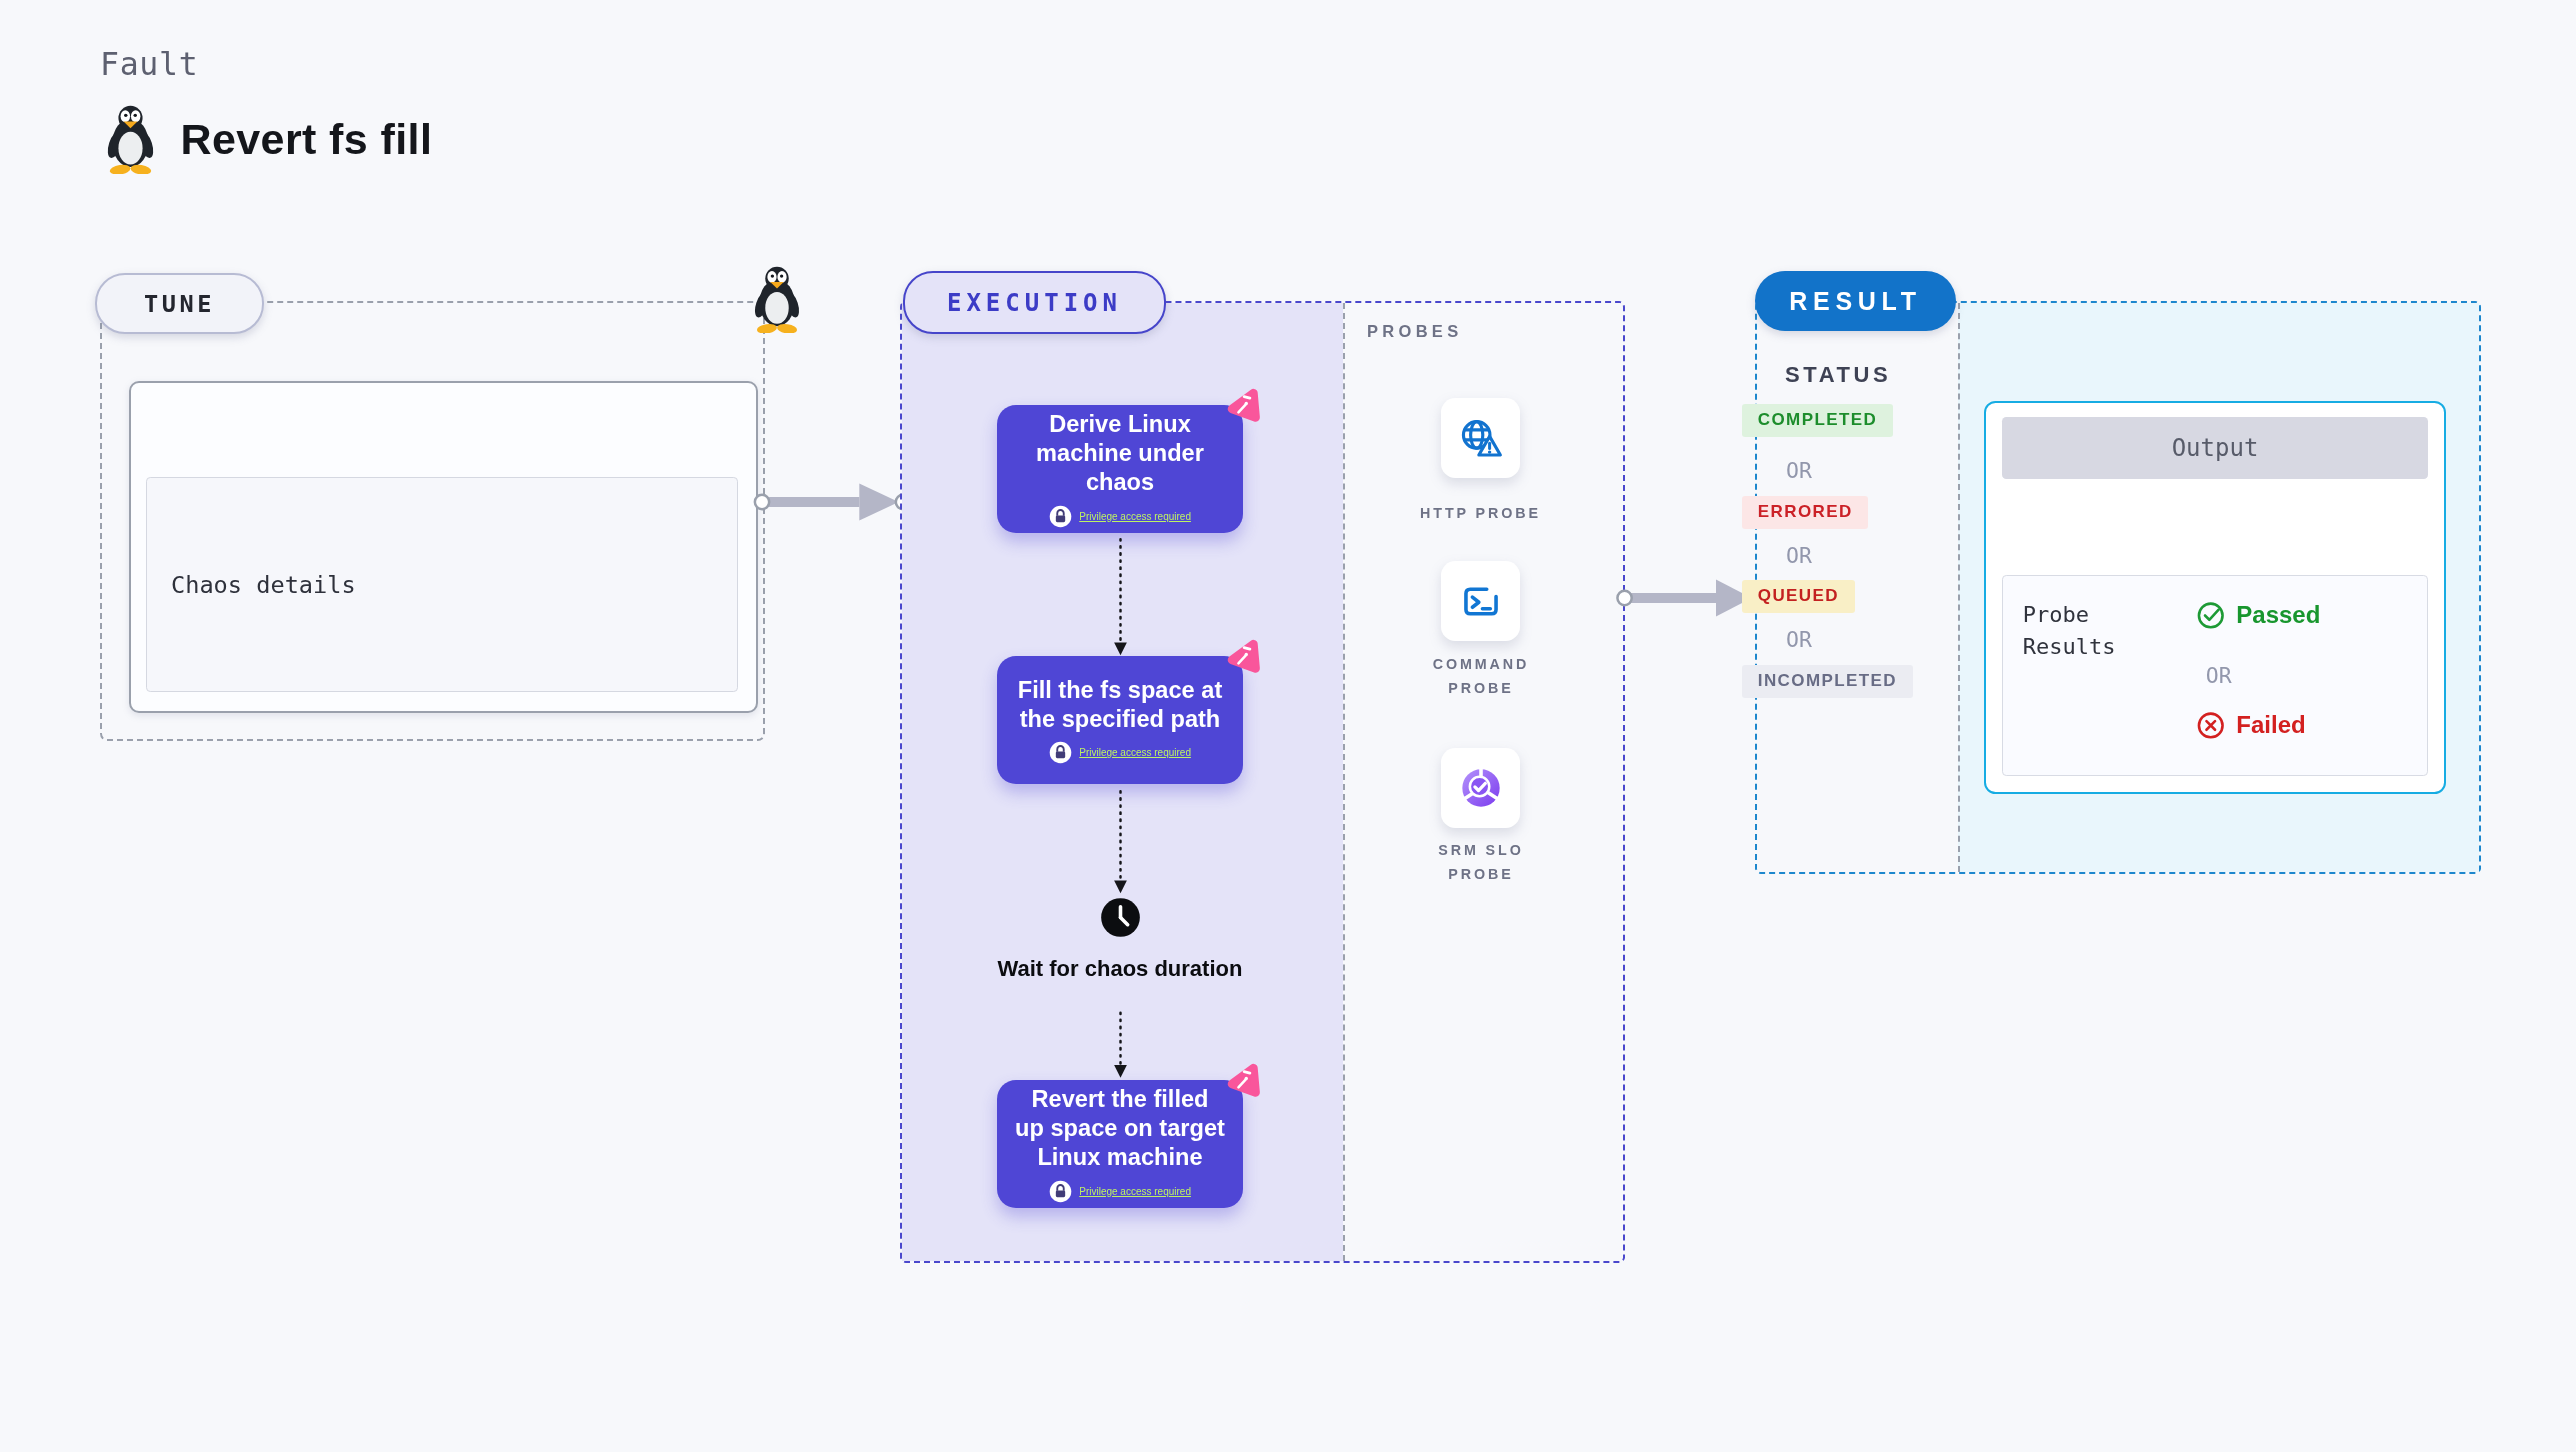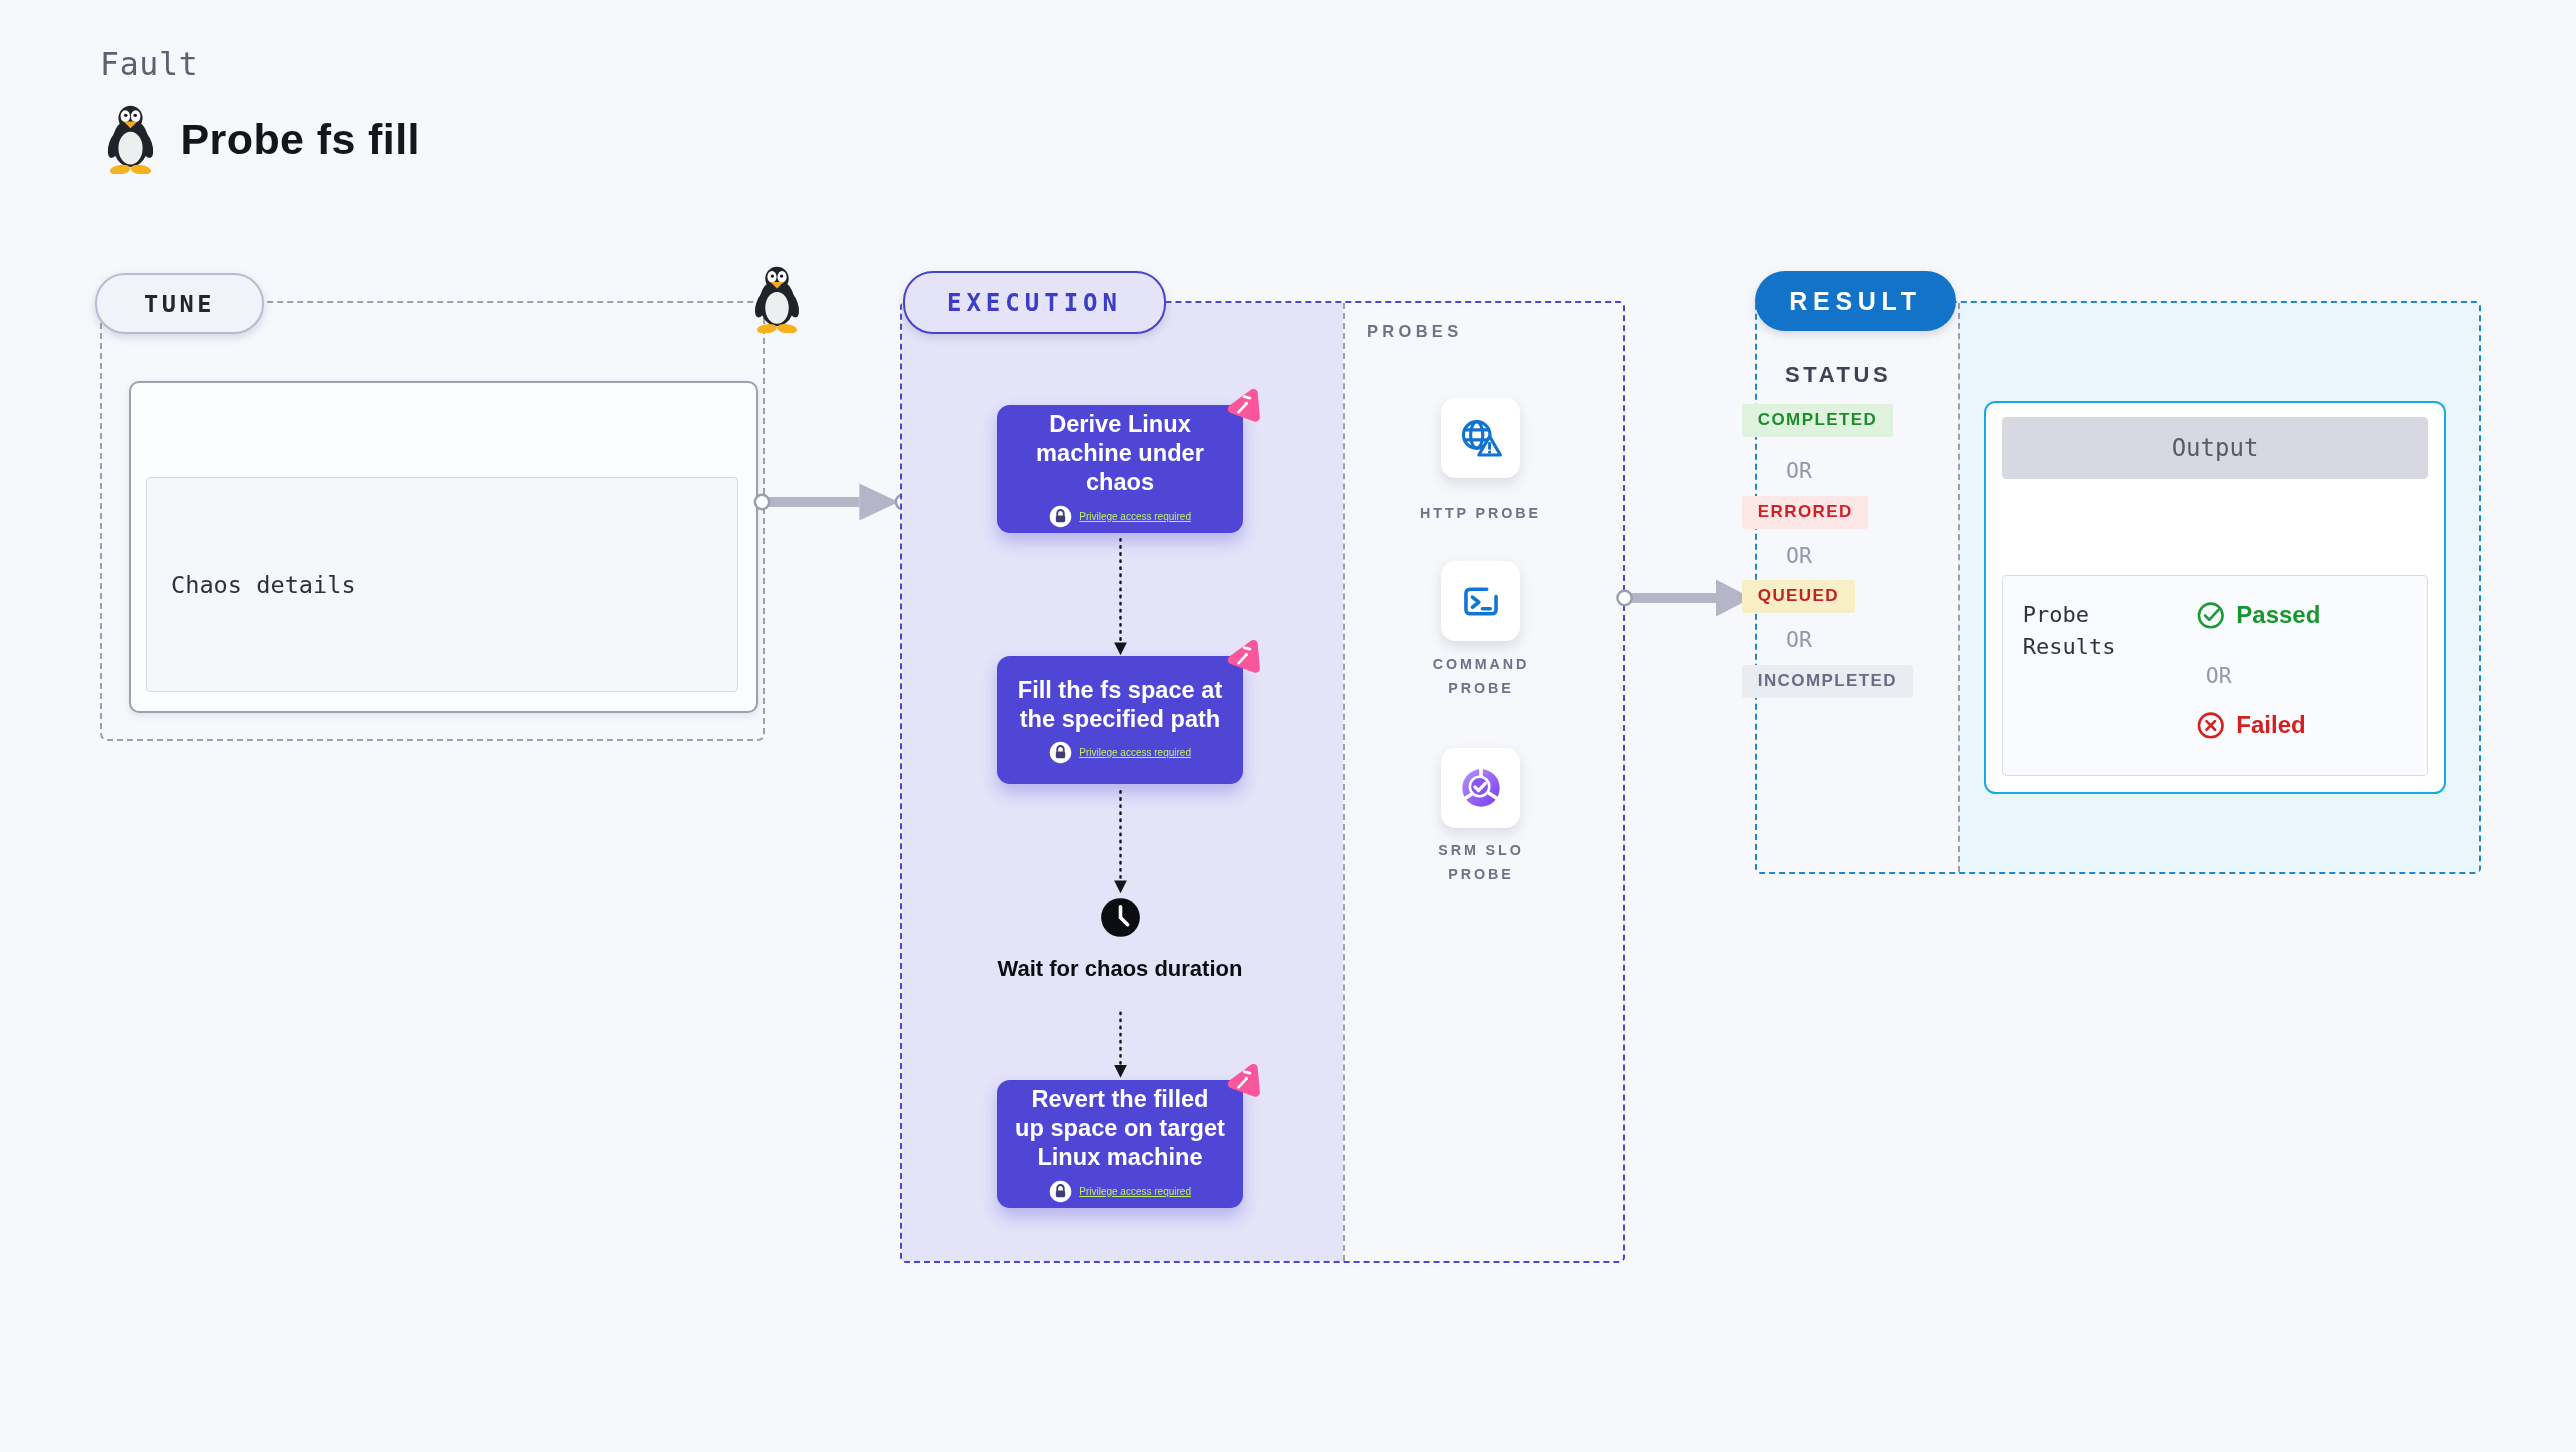--- a/index.html
+++ b/index.html
@@ -33,21 +33,21 @@
              display:flex;align-items:center;justify-content:center;font-size:25px;color:#2e313b;}
   .ui-inner{left:146px;top:477px;width:590px;height:213px;background:#f6f7fb;border:1.4px solid #d5d8e1;border-radius:4.3px;}
   .ui-label{position:absolute;left:24px;top:50%;transform:translateY(-50%);font-size:23.6px;color:#2e313b;}
   .ui-links{position:absolute;left:278px;top:13px;display:flex;flex-direction:column;}
   .ui-link{height:49px;display:flex;align-items:center;font-size:23.6px;color:#2a2ad4;}
 
   
   .exec-box{left:900px;top:301px;width:721px;height:958px;border:2.9px dashed #4a47cc;border-radius:5.7px;}
   .exec-fill{position:absolute;left:0;top:0;width:441px;height:100%;background:#e4e3f8;}
   .exec-divider{position:absolute;left:441px;top:0;bottom:0;border-left:2.1px dashed #9aa0ac;}
-  .step{left:997px;width:246px;background:#4f46d5;border-radius:13px;color:#fff;
+  .step{left:997px;width:246px;background:#4f46d5;border-radius:19px;color:#fff;
         box-shadow:0 8.6px 15.8px rgba(79,70,213,.30);display:flex;flex-direction:column;
         align-items:center;justify-content:center;gap:7.2px;padding:4.3px 17px;box-sizing:border-box;}
   .step-title{font-size:23.6px;font-weight:bold;line-height:29px;text-align:center;}
   .priv{display:flex;align-items:center;gap:7.2px;}
   .priv-label{font-size:10px;color:#bef264;text-decoration:underline;}
   .step1{top:405px;height:128px;}
   .step2{top:656px;height:128px;}
   .step3{top:1080px;height:128px;}
   .chaos-pin{position:absolute;right:-19.3px;top:-18.6px;}
   .wait-label{left:997px;top:954px;width:246px;text-align:center;font-size:22px;font-weight:bold;
@@ -106,21 +106,21 @@
       <circle cx="32" cy="15" r="14" fill="#1f242b"></circle>
       <ellipse cx="32" cy="50" rx="14" ry="19" fill="#eceef0"></ellipse>
       <ellipse cx="26" cy="13" rx="5.5" ry="7" fill="#ffffff"></ellipse>
       <ellipse cx="38" cy="13" rx="5.5" ry="7" fill="#ffffff"></ellipse>
       <circle cx="26.5" cy="12" r="2" fill="#14181d"></circle>
       <circle cx="37.5" cy="12" r="2" fill="#14181d"></circle>
       <path d="M24 19 L40 19 L32 27 Z" fill="#f5a91c"></path>
       <ellipse cx="20" cy="75" rx="12" ry="5.5" fill="#f6b11e" transform="rotate(-8 20 75)"></ellipse>
       <ellipse cx="44" cy="75" rx="12" ry="5.5" fill="#f6b11e" transform="rotate(8 44 75)"></ellipse>
     </svg>
-    <span class="page-title">Probe fs fill</span>
+    <span class="page-title">Revert fs fill</span>
   </div>
 
   <div class="abs tune-box"></div>
   <div class="abs pill tune-pill mono">TUNE</div>
   <svg class="abs tux-small" width="56" height="67" viewBox="0 0 64 80">
     <ellipse cx="14" cy="46" rx="7" ry="16" fill="#1f242b" transform="rotate(18 14 46)"></ellipse>
     <ellipse cx="50" cy="46" rx="7" ry="16" fill="#1f242b" transform="rotate(-18 50 46)"></ellipse>
     <ellipse cx="32" cy="44" rx="21" ry="28" fill="#1f242b"></ellipse>
     <circle cx="32" cy="15" r="14" fill="#1f242b"></circle>
     <ellipse cx="32" cy="50" rx="14" ry="19" fill="#eceef0"></ellipse>

